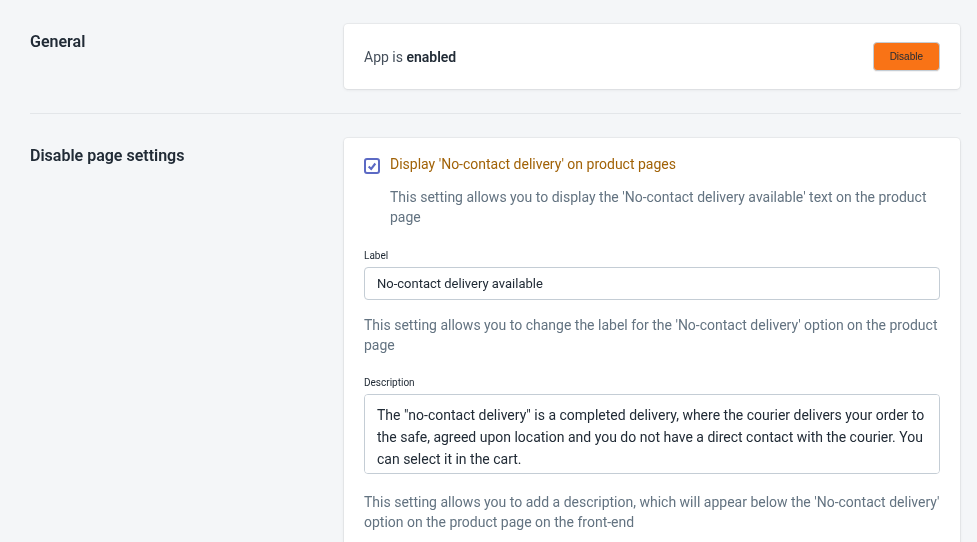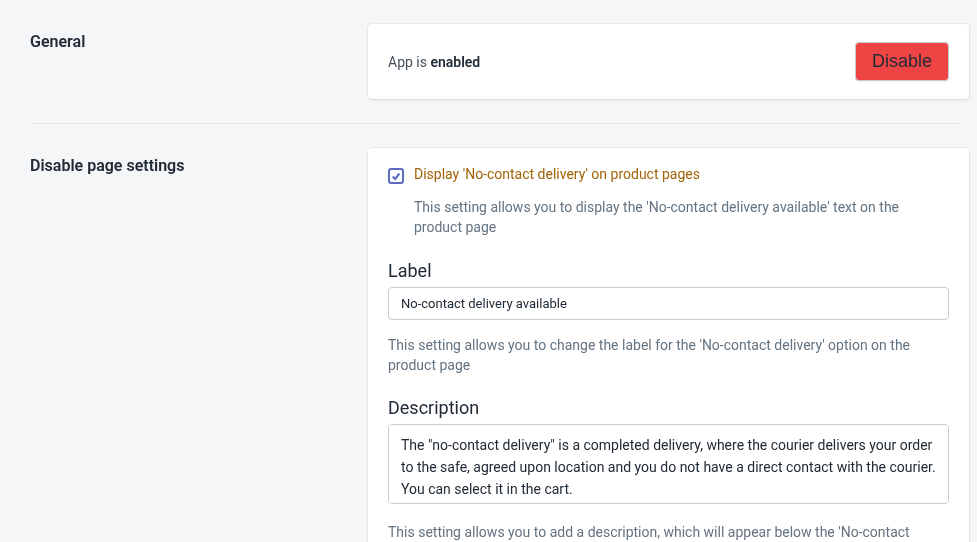--- a/index.html
+++ b/index.html
@@ -11,22 +11,21 @@
       font-family: -apple-system, BlinkMacSystemFont, "Segoe UI", Roboto, sans-serif;
       background: #f4f6f8;
       color: #212b36;
       font-size: 14px;
       width: 977px;
       height: 542px;
       overflow: hidden;
     }
     .section {
       display: flex;
-      padding: 24px 8px 24px 30px;
-      gap: 24px;
+      padding: 24px 17px 24px 30px;
     }
     .section-aside {
       width: 314px;
       flex-shrink: 0;
       padding-top: 8px;
     }
     .section-title {
       font-size: 16px;
       font-weight: 600;
       color: #212b36;
@@ -44,25 +43,25 @@
       justify-content: space-between;
     }
     .status-text {
       color: #454f5b;
     }
     .status-text strong {
       color: #212b36;
       font-weight: 600;
     }
     .btn {
-      background: #ef4444;
+      background: #f97316;
       border: 1px solid #c4cdd5;
       border-radius: 4px;
       padding: 8px 16px;
-      font-size: 18px;
+      font-size: 10px;
       color: #212b36;
       cursor: pointer;
       box-shadow: 0 1px 0 rgba(22,29,37,0.05);
     }
     .divider {
       border: none;
       border-top: 1px solid #e3e6e9;
       margin: 0 16px 0 30px;
     }
     .checkbox-row {
@@ -101,21 +100,21 @@
       font-size: 14px;
       margin-top: 15px;
       line-height: 1.45;
     }
     .field {
       margin-top: 22px;
     }
     .field-label {
       display: block;
       color: #212b36;
-      font-size: 18px;
+      font-size: 10px;
       margin-bottom: 6px;
     }
     .text-input {
       width: 100%;
       border: 1px solid #c4cdd5;
       border-radius: 4px;
       padding: 8px 12px;
       font-size: 13px;
       font-family: inherit;
       color: #212b36;

